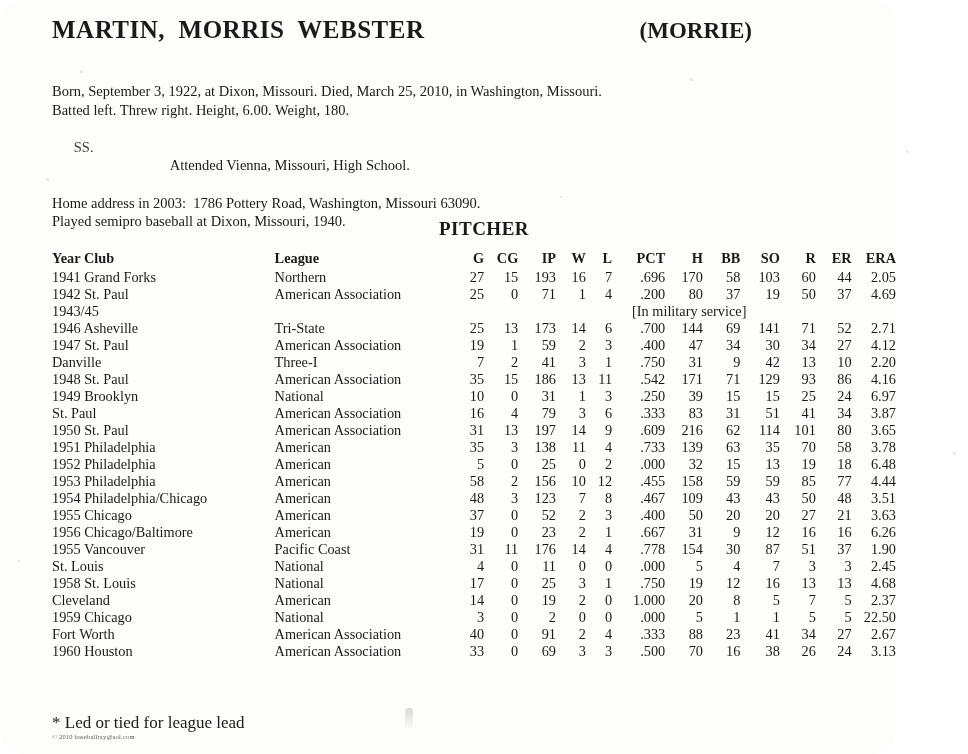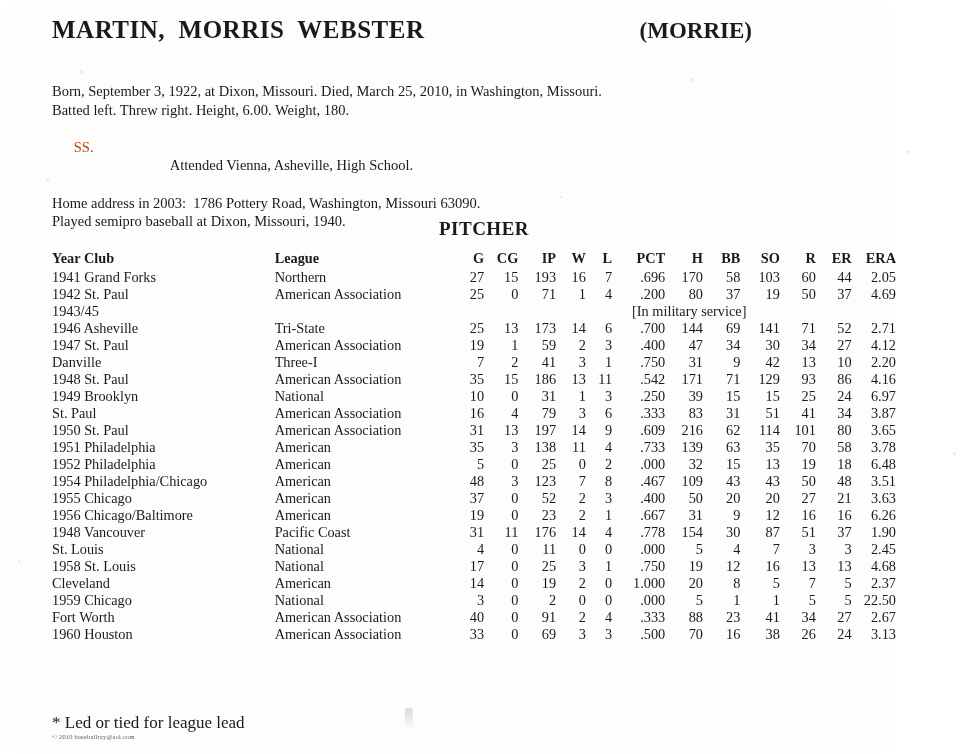--- a/index.html
+++ b/index.html
@@ -53,21 +53,21 @@
     position: absolute;
     top: 82px;
     left: 52px;
     font-size: 14.5px;
     line-height: 18.6px;
   }
   .bio div {
     white-space: pre;
   }
   .bio .faded {
-    color: #c2410c;
+    color: #404040;
   }
   .section-title {
     position: absolute;
     top: 218px;
     left: 0;
     width: 968px;
     text-align: center;
     font-weight: bold;
     font-size: 19px;
     letter-spacing: .5px;
@@ -155,21 +155,21 @@
   <div class="header-row">
     <div class="player-name">MARTIN,  MORRIS  WEBSTER</div>
     <div class="nickname">(MORRIE)</div>
   </div>
 
   <div class="bio">
     <div>Born, September 3, 1922, at Dixon, Missouri. Died, March 25, 2010, in Washington, Missouri.</div>
     <div>Batted left. Threw right. Height, 6.00. Weight, 180.</div>
     <div>
       <span class="faded">SS.</span>
-      <span style="display:inline-block;width:96px"></span><span>Attended Vienna, Asheville, High School.</span>
+      <span style="display:inline-block;width:96px"></span><span>Attended Vienna, Missouri, High School.</span>
     </div>
     <div>Home address in 2003:  1786 Pottery Road, Washington, Missouri 63090.</div>
     <div>Played semipro baseball at Dixon, Missouri, 1940.</div>
   </div>
 
   <div class="section-title">PITCHER</div>
 
   <table class="stats">
     <thead>
       <tr>
@@ -365,20 +365,36 @@
           <td class="num w-l">2</td>
           <td class="num w-pct">.000</td>
           <td class="num w-h">32</td>
           <td class="num w-bb">15</td>
           <td class="num w-so">13</td>
           <td class="num w-r">19</td>
           <td class="num w-er">18</td>
           <td class="num w-era">6.48</td>
         </tr>
         <tr>
+          <td class="c-year">1953 Philadelphia</td>
+          <td class="c-league">American</td>
+          <td class="num w-g">58</td>
+          <td class="num w-cg">2</td>
+          <td class="num w-ip">156</td>
+          <td class="num w-w">10</td>
+          <td class="num w-l">12</td>
+          <td class="num w-pct">.455</td>
+          <td class="num w-h">158</td>
+          <td class="num w-bb">59</td>
+          <td class="num w-so">59</td>
+          <td class="num w-r">85</td>
+          <td class="num w-er">77</td>
+          <td class="num w-era">4.44</td>
+        </tr>
+        <tr>
           <td class="c-year">1954 Philadelphia/Chicago</td>
           <td class="c-league">American</td>
           <td class="num w-g">48</td>
           <td class="num w-cg">3</td>
           <td class="num w-ip">123</td>
           <td class="num w-w">7</td>
           <td class="num w-l">8</td>
           <td class="num w-pct">.467</td>
           <td class="num w-h">109</td>
           <td class="num w-bb">43</td>
@@ -413,21 +429,21 @@
           <td class="num w-l">1</td>
           <td class="num w-pct">.667</td>
           <td class="num w-h">31</td>
           <td class="num w-bb">9</td>
           <td class="num w-so">12</td>
           <td class="num w-r">16</td>
           <td class="num w-er">16</td>
           <td class="num w-era">6.26</td>
         </tr>
         <tr>
-          <td class="c-year">1948 Vancouver</td>
+          <td class="c-year">1955 Vancouver</td>
           <td class="c-league">Pacific Coast</td>
           <td class="num w-g">31</td>
           <td class="num w-cg">11</td>
           <td class="num w-ip">176</td>
           <td class="num w-w">14</td>
           <td class="num w-l">4</td>
           <td class="num w-pct">.778</td>
           <td class="num w-h">154</td>
           <td class="num w-bb">30</td>
           <td class="num w-so">87</td>

